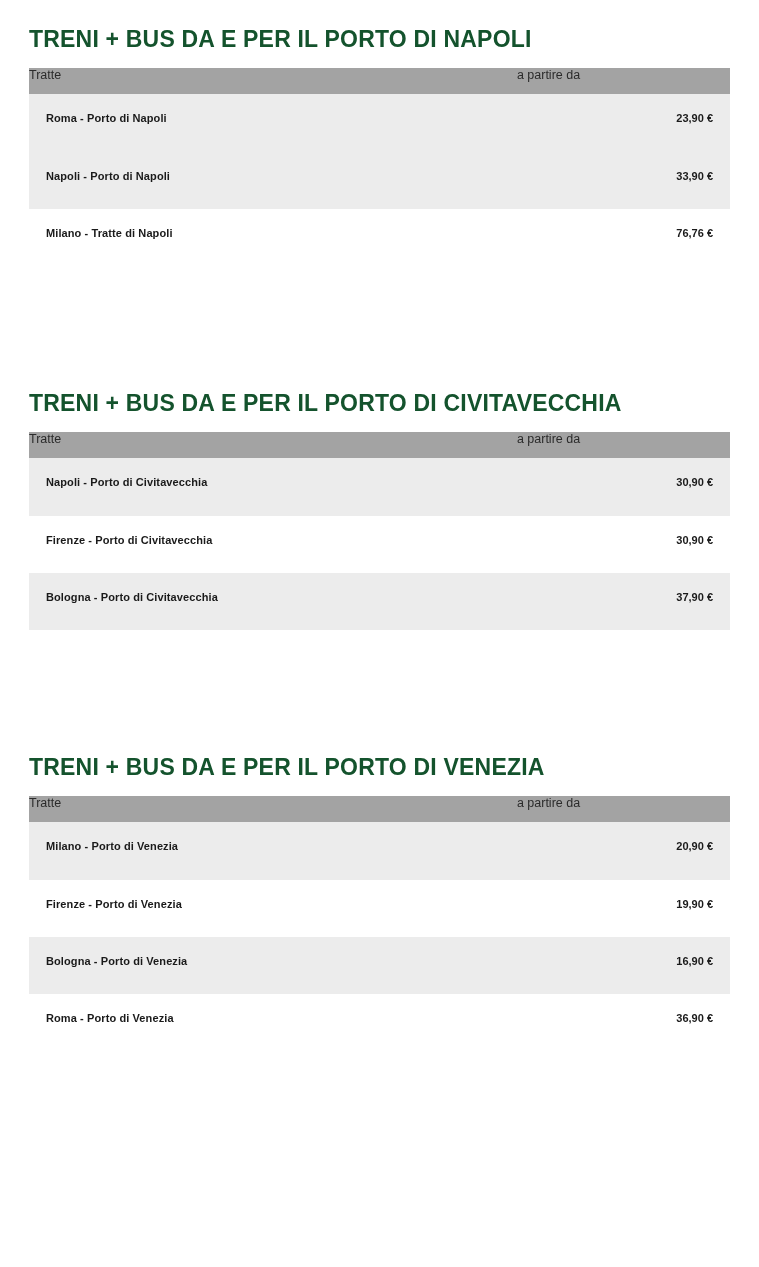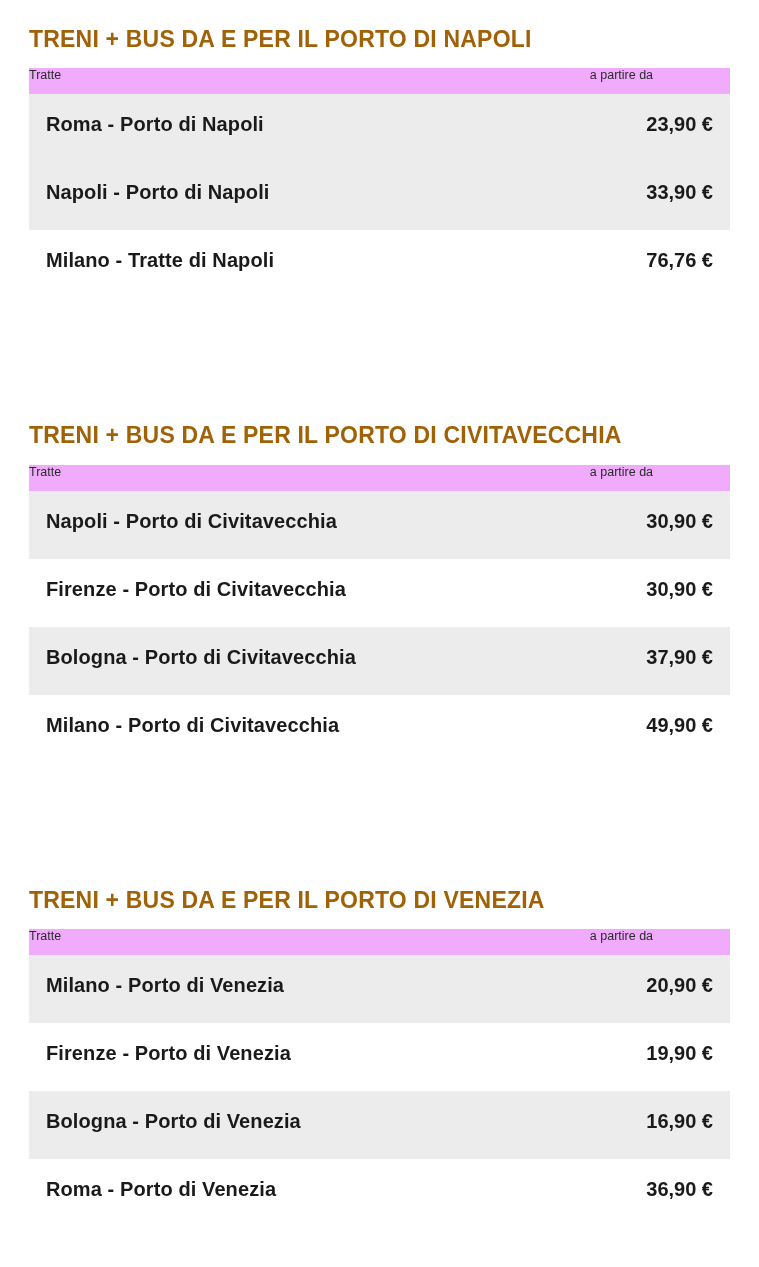--- a/index.html
+++ b/index.html
@@ -22,51 +22,51 @@
   .section {
     margin-bottom: 0;
   }
   .section + .section {
     margin-top: 98px;
   }
   .section-title {
     font-size: 23px;
     font-weight: bold;
     letter-spacing: 0.2px;
-    color: #a16207;
+    color: #14532d;
     margin: 0;
     padding-top: 26px;
     padding-bottom: 16px;
     line-height: 1.15;
   }
   .table {
     width: 100%;
     border-collapse: collapse;
     table-layout: fixed;
   }
   .table thead th {
     font-size: 12.5px;
     font-weight: normal;
     color: #2b2b2b;
     text-align: left;
     padding: 0 0 12px 0;
-    background: #f0abfc;
+    background: #a3a3a3;
     border: none;
   }
   .table thead th.col-route {
     padding-left: 0;
     width: 70%;
   }
   .table thead th.col-price {
-    text-align: center;
+    text-align: left;
     padding-right: 4px;
     width: 30%;
   }
   .table tbody td {
-    font-size: 20px;
+    font-size: 11px;
     font-weight: bold;
     color: #1a1a1a;
     padding: 18px 0 26px 0;
     border: none;
     vertical-align: middle;
     line-height: 1.2;
   }
   .table tbody td.cell-route {
     padding-left: 17px;
     letter-spacing: 0.1px;
@@ -129,24 +129,20 @@
           <td class="cell-price">30,90 €</td>
         </tr>
         <tr class="even">
           <td class="cell-route">Firenze - Porto di Civitavecchia</td>
           <td class="cell-price">30,90 €</td>
         </tr>
         <tr class="odd">
           <td class="cell-route">Bologna - Porto di Civitavecchia</td>
           <td class="cell-price">37,90 €</td>
         </tr>
-        <tr class="even">
-          <td class="cell-route">Milano - Porto di Civitavecchia</td>
-          <td class="cell-price">49,90 €</td>
-        </tr>
       </tbody>
     </table>
   </section>
 
   <section class="section">
     <h2 class="section-title">TRENI + BUS DA E PER IL PORTO DI VENEZIA</h2>
     <table class="table">
       <thead>
         <tr>
           <th class="col-route">Tratte</th>

